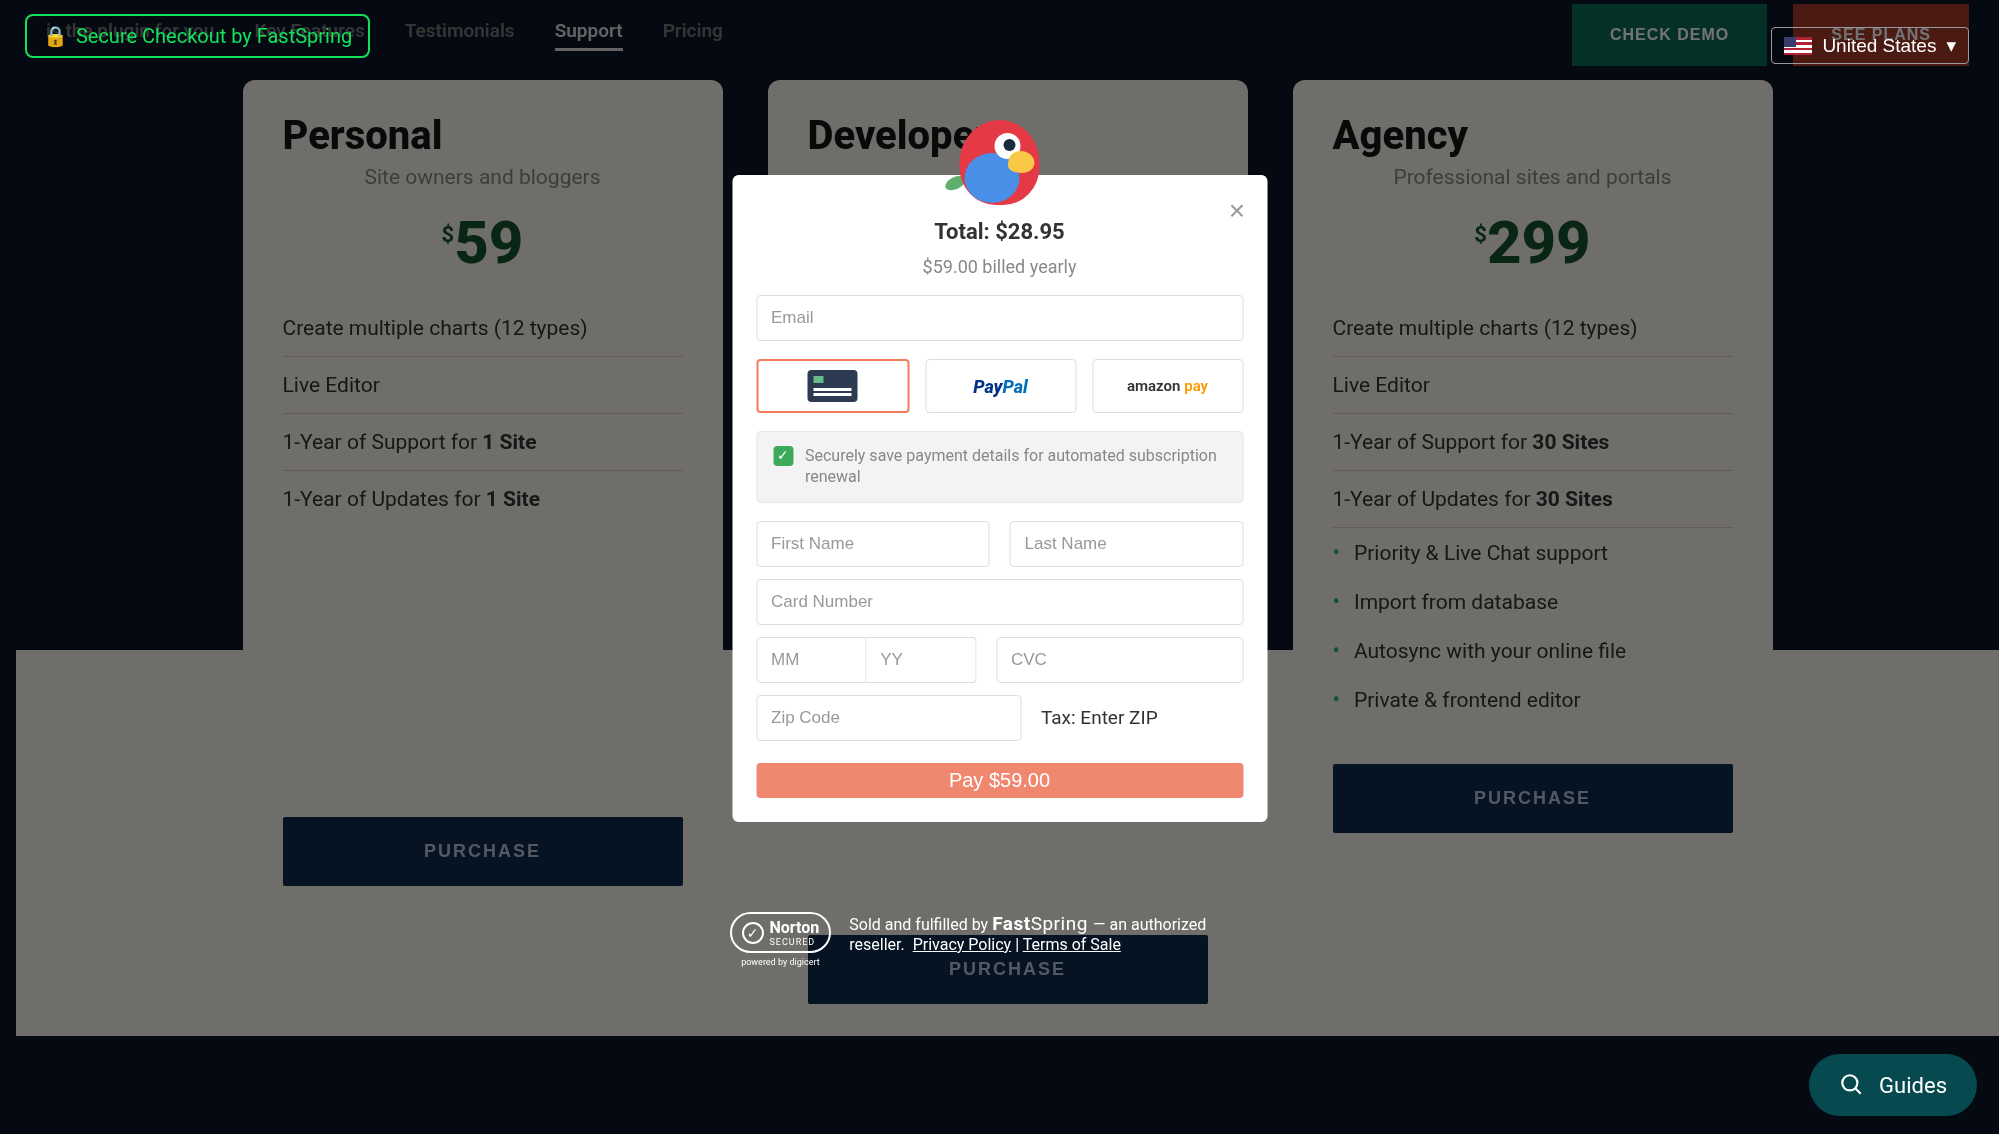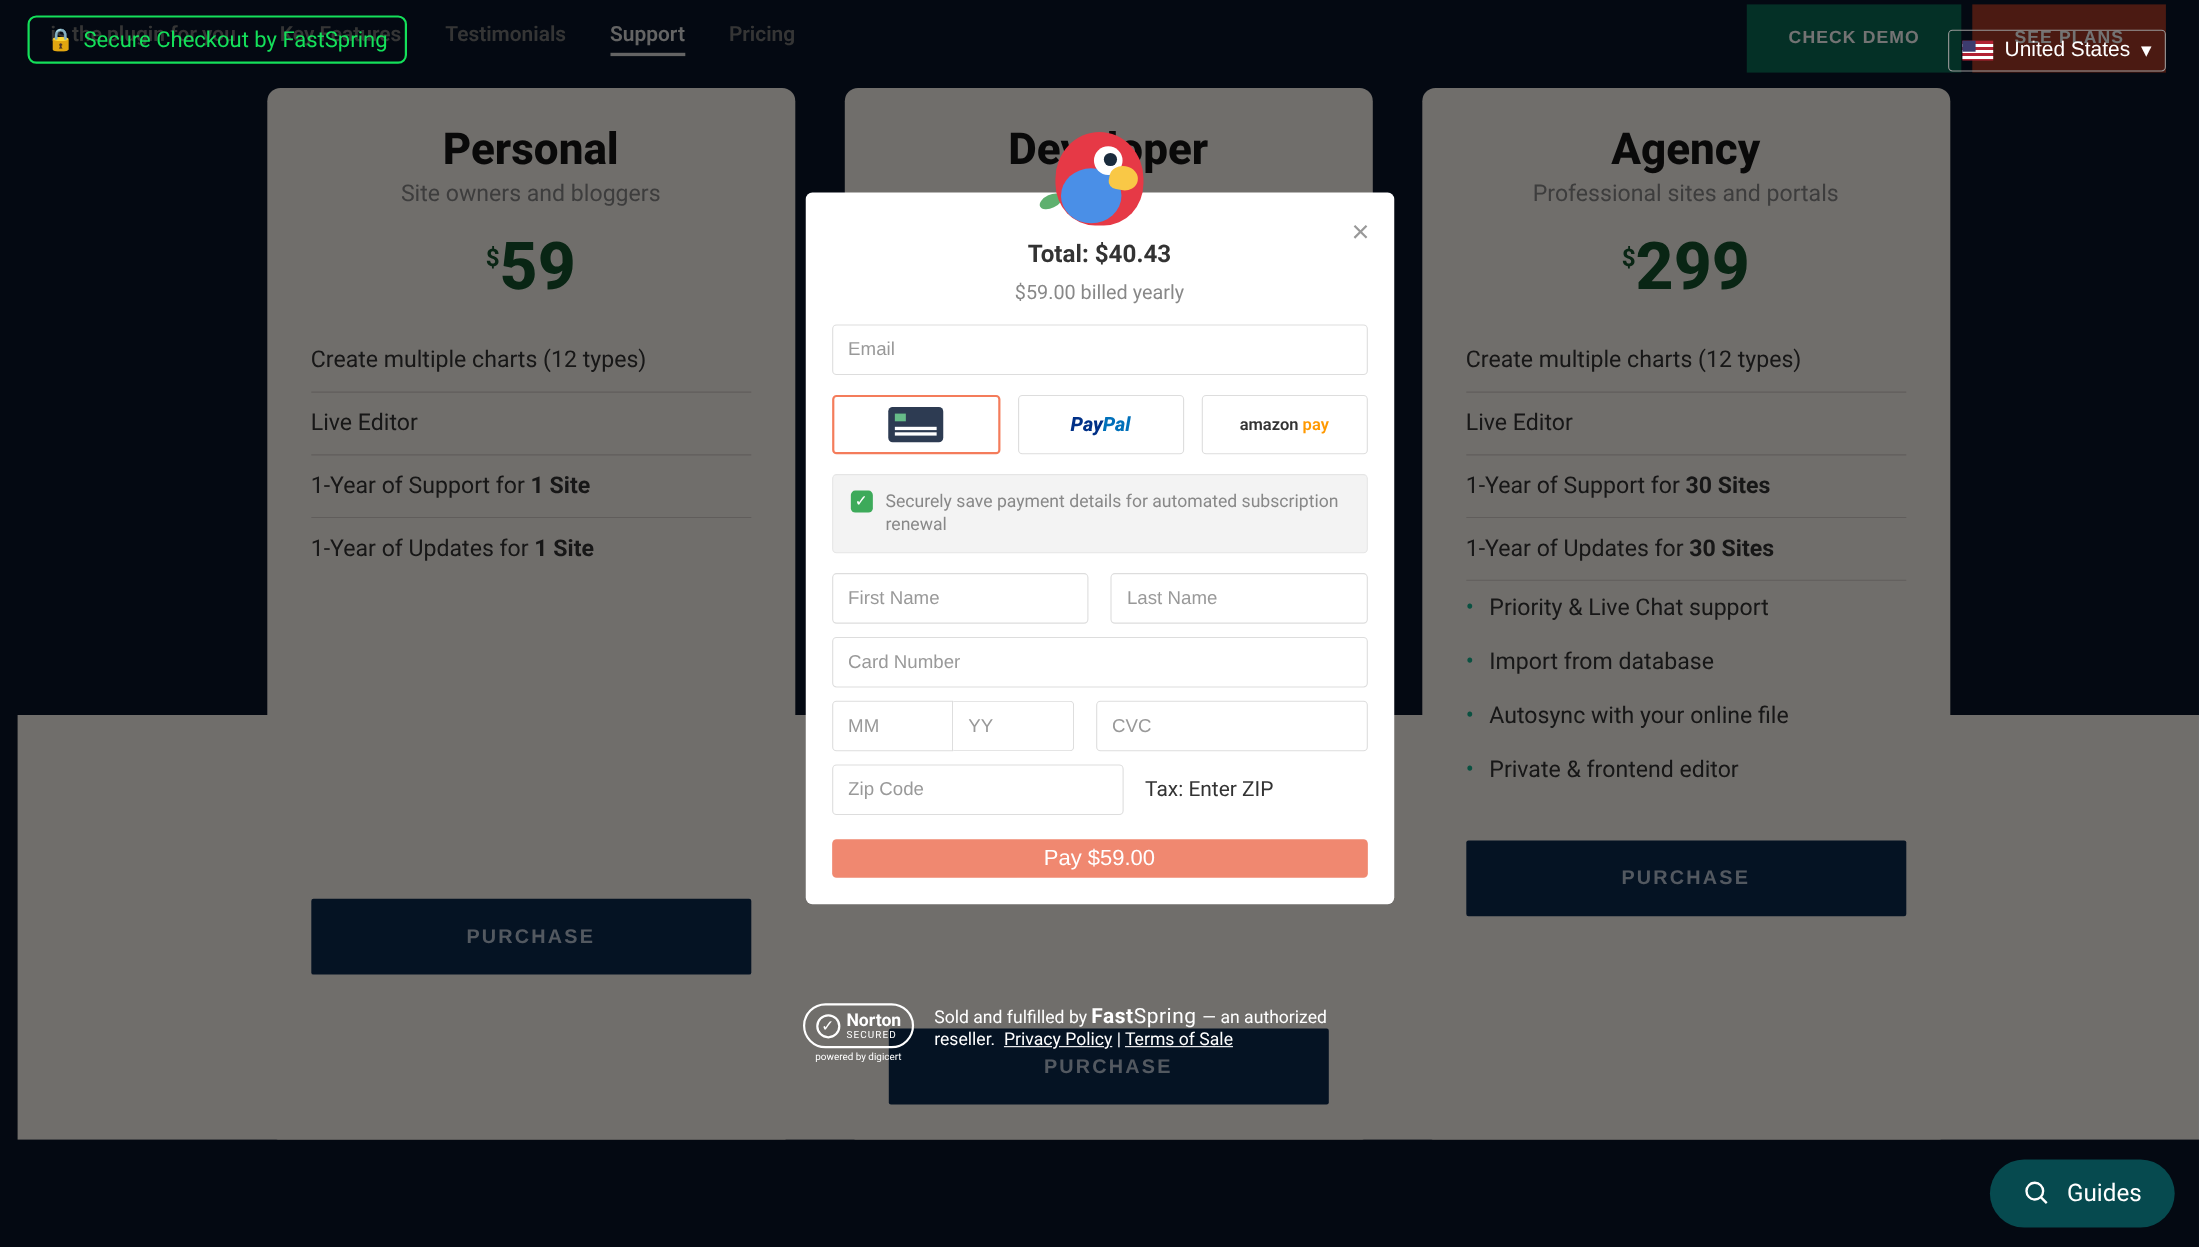--- a/index.html
+++ b/index.html
@@ -4,28 +4,28 @@
 <style>
 * { margin: 0; padding: 0; box-sizing: border-box; }
 body { font-family: -apple-system, BlinkMacSystemFont, "Segoe UI", Roboto, sans-serif; background: #0a1628; width: 1999px; height: 1134px; overflow: hidden; position: relative; }
 
 
 .bg-page { position: absolute; inset: 0; padding-left: 16px; }
 .nav { display: flex; align-items: center; height: 70px; padding: 0 30px; color: #aaa; }
 .nav-links { display: flex; gap: 40px; flex: 1; }
 .nav-link { font-size: 19px; font-weight: 600; color: #777; cursor: pointer; }
 .nav-link.active { color: #ddd; border-bottom: 3px solid #ddd; padding-bottom: 6px; }
-.nav-btns { display: flex; gap: 10px; }
+.nav-btns { display: flex; gap: 26px; }
 .nav-btn { padding: 22px 38px; font-size: 16px; font-weight: 700; letter-spacing: 1px; border: none; cursor: pointer; }
 .nav-btn.demo { background: #0b6b56; color: #fff; }
 .nav-btn.plans { background: #a73b29; color: #fff; }
 
 .pricing-area { background: linear-gradient(180deg, #0a1628 0%, #0a1628 60%, #f9f3ed 60%, #f9f3ed 100%); padding: 0 200px; display: flex; gap: 45px; justify-content: center; }
 .plan-card { background: #f9f3ed; border-radius: 12px; width: 480px; padding: 32px 40px; margin-top: 10px; }
-.plan-title { text-align: center; font-size: 40px; font-weight: 800; color: #151515; margin-bottom: 6px; }
+.plan-title { text-align: left; font-size: 40px; font-weight: 800; color: #151515; margin-bottom: 6px; }
 .plan-sub { text-align: center; color: #888; font-size: 21px; margin-bottom: 18px; }
 .plan-price { text-align: center; font-size: 60px; font-weight: 800; color: #14532d; margin-bottom: 22px; }
 .plan-price .cur { font-size: 22px; font-weight: 700; vertical-align: super; }
 .plan-feats { list-style: none; }
 .plan-feats li { font-size: 21px; color: #333; padding: 16px 0; border-bottom: 1px solid rgba(0,0,0,0.15); }
 .plan-feats li:last-child { border-bottom: none; }
 .plan-feats li strong { font-weight: 700; }
 .plan-feats li.extra { display: flex; align-items: center; gap: 14px; border: none; padding: 12px 0; }
 .plan-feats li.extra::before { content: "•"; color: #17b390; font-size: 22px; }
 .purchase-btn { display: block; width: 100%; background: #0d2a4f; color: #b9c5d6; border: none; padding: 24px; font-size: 18px; font-weight: 700; letter-spacing: 2px; margin-top: 50px; border-radius: 2px; cursor: pointer; }
@@ -179,21 +179,21 @@
         <div class="body"></div>
         <div class="belly"></div>
         <div class="eye"></div>
         <div class="pupil"></div>
         <div class="beak"></div>
       </div>
   </div>
   <button class="close-x">×</button>
 
   <div class="total-line">
-    <span>Total:</span> <span>$40.43</span>
+    <span>Total:</span> <span>$28.95</span>
   </div>
   <div class="bill-line">$59.00 billed yearly</div>
 
   <input class="inp" placeholder="Email" style="">
 
   <div class="pm-row">
     <div class="pm-opt sel">
       <div class="cc-icon"></div>
     </div>
     <div class="pm-opt">

